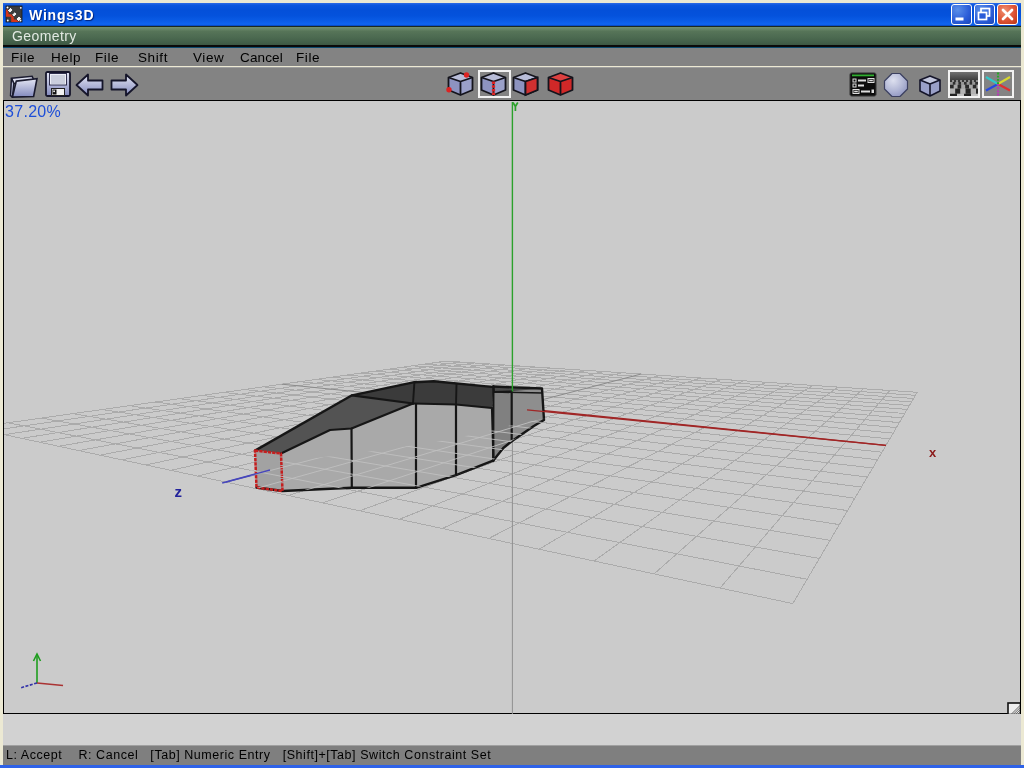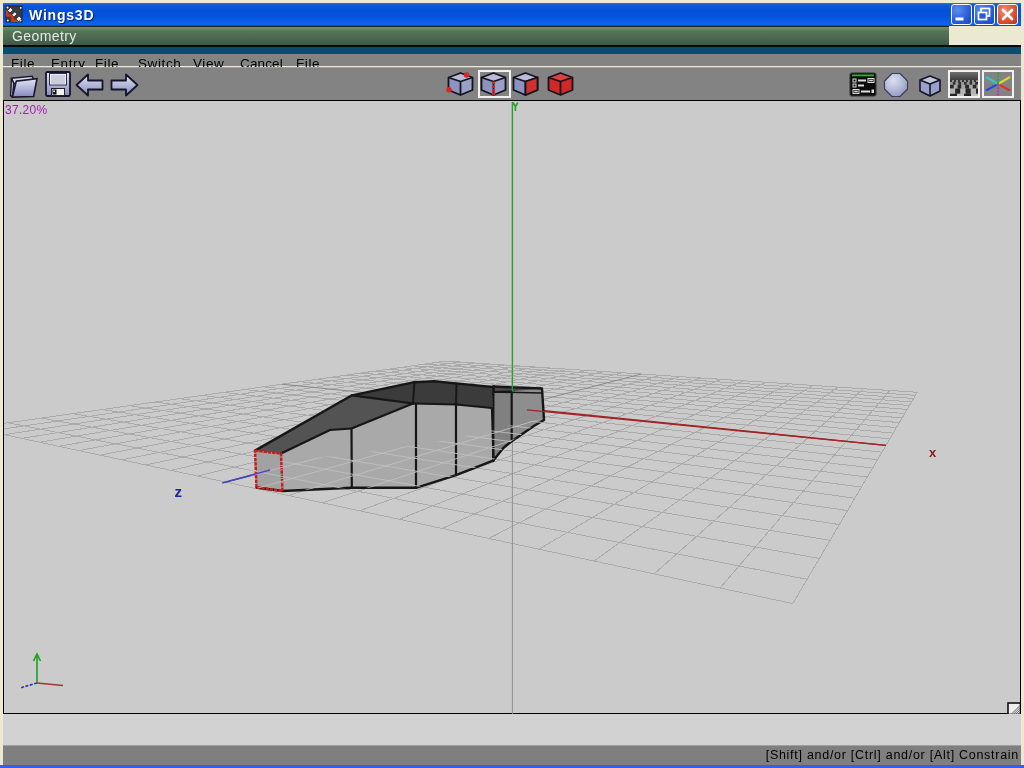--- a/index.html
+++ b/index.html
@@ -2,28 +2,28 @@
 <html><head><meta charset="utf-8"><style>
 *{margin:0;padding:0;box-sizing:border-box}
 body{width:1024px;height:768px;overflow:hidden;background:#ece9d3;font-family:"Liberation Sans",sans-serif;position:relative}
 .titlebar{position:absolute;left:3px;top:3px;width:1018px;height:23px;
  background:linear-gradient(180deg,#2e6ce6 0%,#0b56de 10%,#0450d9 32%,#0452dc 55%,#0a5ce6 78%,#0f65f0 93%,#0342b6 100%);}
 .ttext{position:absolute;left:26px;top:4px;color:#fff;font-size:14px;font-weight:bold;text-shadow:1px 1px 1px #00227a;letter-spacing:0.8px}
 .wbtns{position:absolute;right:3px;top:1px;display:flex;gap:2px}
 .wb{width:21px;height:21px;border-radius:3px;border:1px solid #fff;position:relative}
 .wb.bl{background:radial-gradient(circle at 30% 25%,#5a8fe8,#2a5cd8 60%,#1a46b8)}
 .wb.rd{background:radial-gradient(circle at 35% 30%,#f09070,#dd5335 55%,#b83315)}
-.greenbar{position:absolute;left:3px;top:26px;width:946px;height:19px;
+.greenbar{position:absolute;left:3px;top:26px;width:1018px;height:19px;
  background:linear-gradient(180deg,#72906f 0%,#567458 25%,#4b6950 60%,#415d47 90%,#3c5742 100%);border-top:1px solid #1c2a1e}
 .greenbar span{position:absolute;left:9px;top:1px;color:#e2e9e2;font-size:14px;letter-spacing:0.4px}
-.menubar{position:absolute;left:3px;top:47px;width:1018px;height:19px;background:#838383;border-top:7px solid #0c4a6e;color:#000;font-size:13.5px;letter-spacing:0.6px}
+.menubar{position:absolute;left:3px;top:47px;width:1018px;height:19px;background:#838383;border-top:1px solid #0c4a6e;color:#000;font-size:13.5px;letter-spacing:0.6px}
 .menubar span{position:absolute;top:2px}
 .toolbar{position:absolute;left:3px;top:67px;width:1018px;height:33px;background:#838383;border-top:1px solid #9e9e9e}
 .viewport{position:absolute;left:3px;top:100px;width:1018px;height:614px;background:#cbcbcb;border:1px solid #000;}
-.zoomtxt{position:absolute;left:1px;top:2px;font-size:12px;color:#a21caf;letter-spacing:0.3px}
+.zoomtxt{position:absolute;left:1px;top:2px;font-size:16px;color:#1d4ed8;letter-spacing:0.3px}
 .gap{position:absolute;left:3px;top:714px;width:1018px;height:31px;background:#d2d2d2}
 .statusbar{position:absolute;left:3px;top:745px;width:1018px;height:20px;background:#7f7f7f;border-top:1px solid #a0a0a0;font-size:12.5px;color:#000}
 .statusbar .lft{position:absolute;left:3px;top:2px;white-space:pre;letter-spacing:0.55px}
 .statusbar .rgt{position:absolute;right:2px;top:2px;white-space:pre;letter-spacing:0.72px}
 .blueline{position:absolute;left:0;top:765px;width:1024px;height:3px;background:#2e62e8}
 </style></head><body>
 <div class="titlebar">
  <svg style="position:absolute;left:2px;top:2px" width="18" height="18" viewBox="0 0 18 18">
   <rect x="1" y="1" width="16" height="16" fill="#3c3c3c" stroke="#1a1a1a" stroke-width="0.8"></rect>
   <path d="M2.2 4.5 L2.2 10.5 L7.5 10.5 L7.5 15.8 L14.5 15.8" stroke="#d43418" stroke-width="2.6" fill="none"></path>
@@ -50,23 +50,23 @@
           <path d="M5 5 L14 14 M14 5 L5 14" stroke="#fff" stroke-width="2.7" stroke-linecap="round"></path>
         </svg></div>
  </div>
 </div>
 <div class="greenbar">
     <span>Geometry</span>
   </div>
 <div style="position:absolute;left:3px;top:45px;width:1018px;height:2px;background:#0a0a0a"></div>
 <div class="menubar">
  <span style="left:8px">File</span>
-    <span style="left:48px">Entry</span>
+    <span style="left:48px">Help</span>
     <span style="left:92px">File</span>
- <span style="left:135px">Switch</span>
+ <span style="left:135px">Shift</span>
     <span style="left:190px">View</span>
     <span style="left:237px;letter-spacing:0.15px">Cancel</span>
  <span style="left:293px">File</span>
 </div>
 <div class="toolbar">
     <div style="position:absolute;left:475px;top:2px;width:33px;height:28px;border:2px solid #f2f2f2"></div>
     <div style="position:absolute;left:945px;top:2px;width:32px;height:28px;border:2px solid #f2f2f2"></div>
     <div style="position:absolute;left:979px;top:2px;width:32px;height:28px;border:2px solid #f2f2f2"></div>
     <svg style="position:absolute;left:6px;top:4px" width="29" height="26" viewBox="0 0 30 27">
       <defs>
@@ -390,14 +390,14 @@
       <rect x="1004.0" y="602.0" width="12.5" height="11.5" fill="#eee" stroke="#111" stroke-width="1.6"></rect>
       <line x1="1007.0" y1="613.5" x2="1016.5" y2="604.0" stroke="#555" stroke-width="0.9"></line>
       <line x1="1009.2" y1="613.5" x2="1016.5" y2="606.2" stroke="#555" stroke-width="0.9"></line>
       <line x1="1011.4" y1="613.5" x2="1016.5" y2="608.4" stroke="#555" stroke-width="0.9"></line>
       <line x1="1013.6" y1="613.5" x2="1016.5" y2="610.6" stroke="#555" stroke-width="0.9"></line>
       <line x1="1015.8" y1="613.5" x2="1016.5" y2="612.8" stroke="#555" stroke-width="0.9"></line>
     </svg>
 </div>
 <div class="gap"></div>
 <div class="statusbar">
- <span class="rgt">[Shift] and/or [Ctrl] and/or [Alt] Constrain</span>
+ <span class="lft">L: Accept    R: Cancel   [Tab] Numeric Entry   [Shift]+[Tab] Switch Constraint Set</span>
 </div>
 <div class="blueline"></div>
 </body></html>

